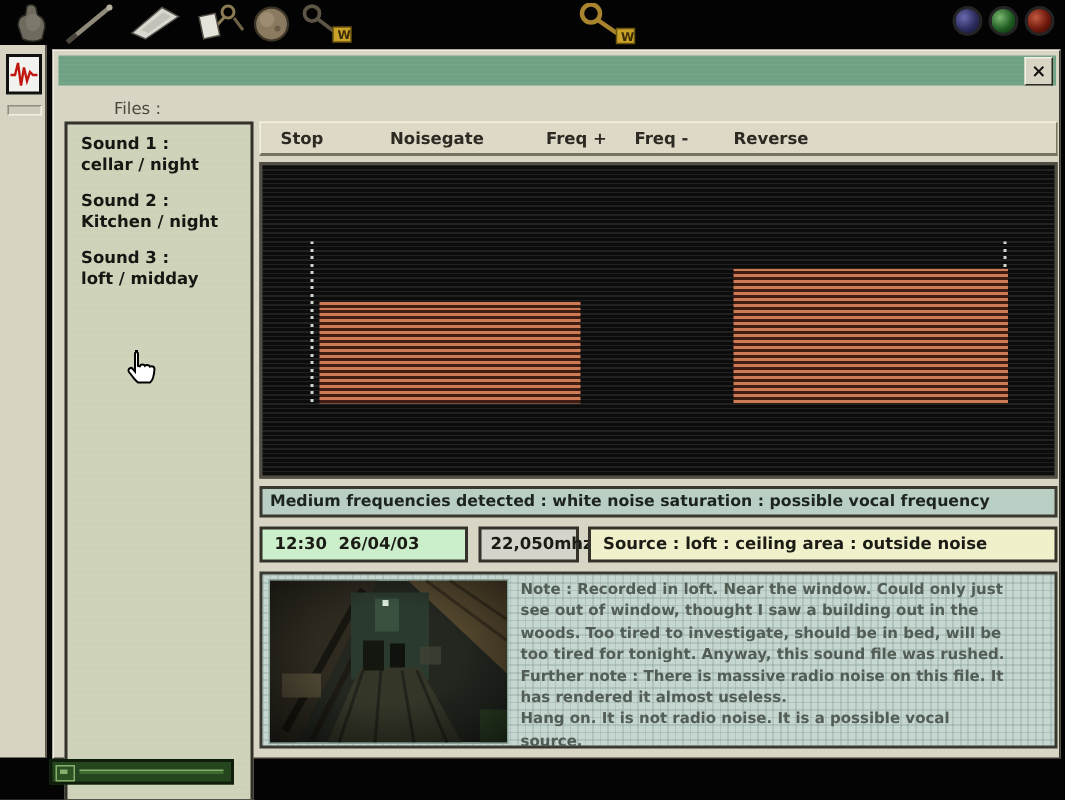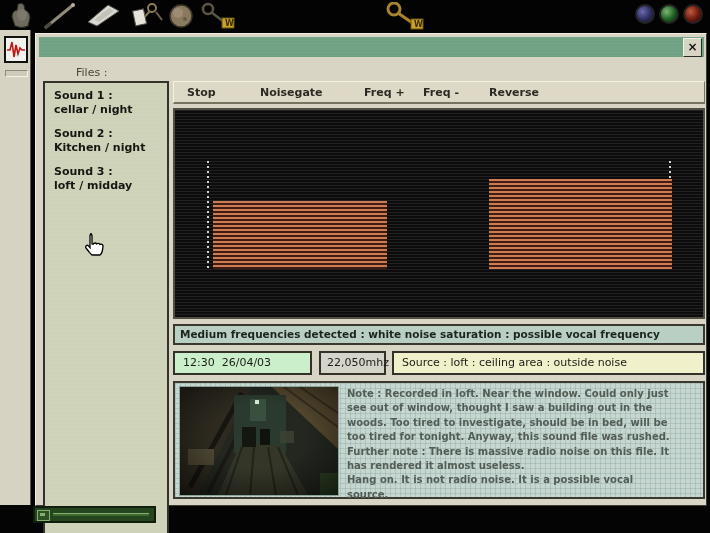--- a/index.html
+++ b/index.html
@@ -57,21 +57,21 @@
   #waveseg-left{left:38px;top:91px;width:174px;height:68px;}
   #waveseg-right{left:314px;top:69px;width:183px;height:90px;}
   .wavemark{position:absolute;top:51px;width:2px;height:109px;
        background-image:repeating-linear-gradient(to bottom,#cfd8cf 0 2px,transparent 2px 5px);}
   #wavemark-left{left:32px;} #wavemark-right{left:494px;}
   
   #statusbar{position:absolute;left:137px;top:290px;width:532px;height:21px;background:#b9cfc3;
        border:2px solid #3a382f;box-sizing:border-box;}
   #statusbar span{position:absolute;left:5px;top:2px;font-size:10.5px;font-weight:bold;color:#1d241f;white-space:nowrap;}
   .infobox{position:absolute;top:317px;height:24px;border:2px solid #33312a;box-sizing:border-box;
-       font-size:11px;font-weight:normal;color:#1c1c16;line-height:20px;padding-left:8px;}
+       font-size:11px;font-weight:bold;color:#1c1c16;line-height:20px;padding-left:8px;}
   #time-box{left:137px;width:139px;background:#cbefcb;}
   #freq-box{left:283px;width:67px;background:#d4d4ca;padding-left:6px;}
   #source-box{left:356px;width:313px;background:#f0f0ca;}
   .pre{white-space:pre;}
   
   #notebox{position:absolute;left:137px;top:347px;width:532px;height:118px;background:#c6d7d1;
        border:2px solid #3a382f;box-sizing:border-box;
        background-image:
         repeating-linear-gradient(to right,rgba(125,150,143,.30) 0 1px,transparent 1px 5px),
         repeating-linear-gradient(to bottom,rgba(125,150,143,.30) 0 1px,transparent 1px 5px);}

